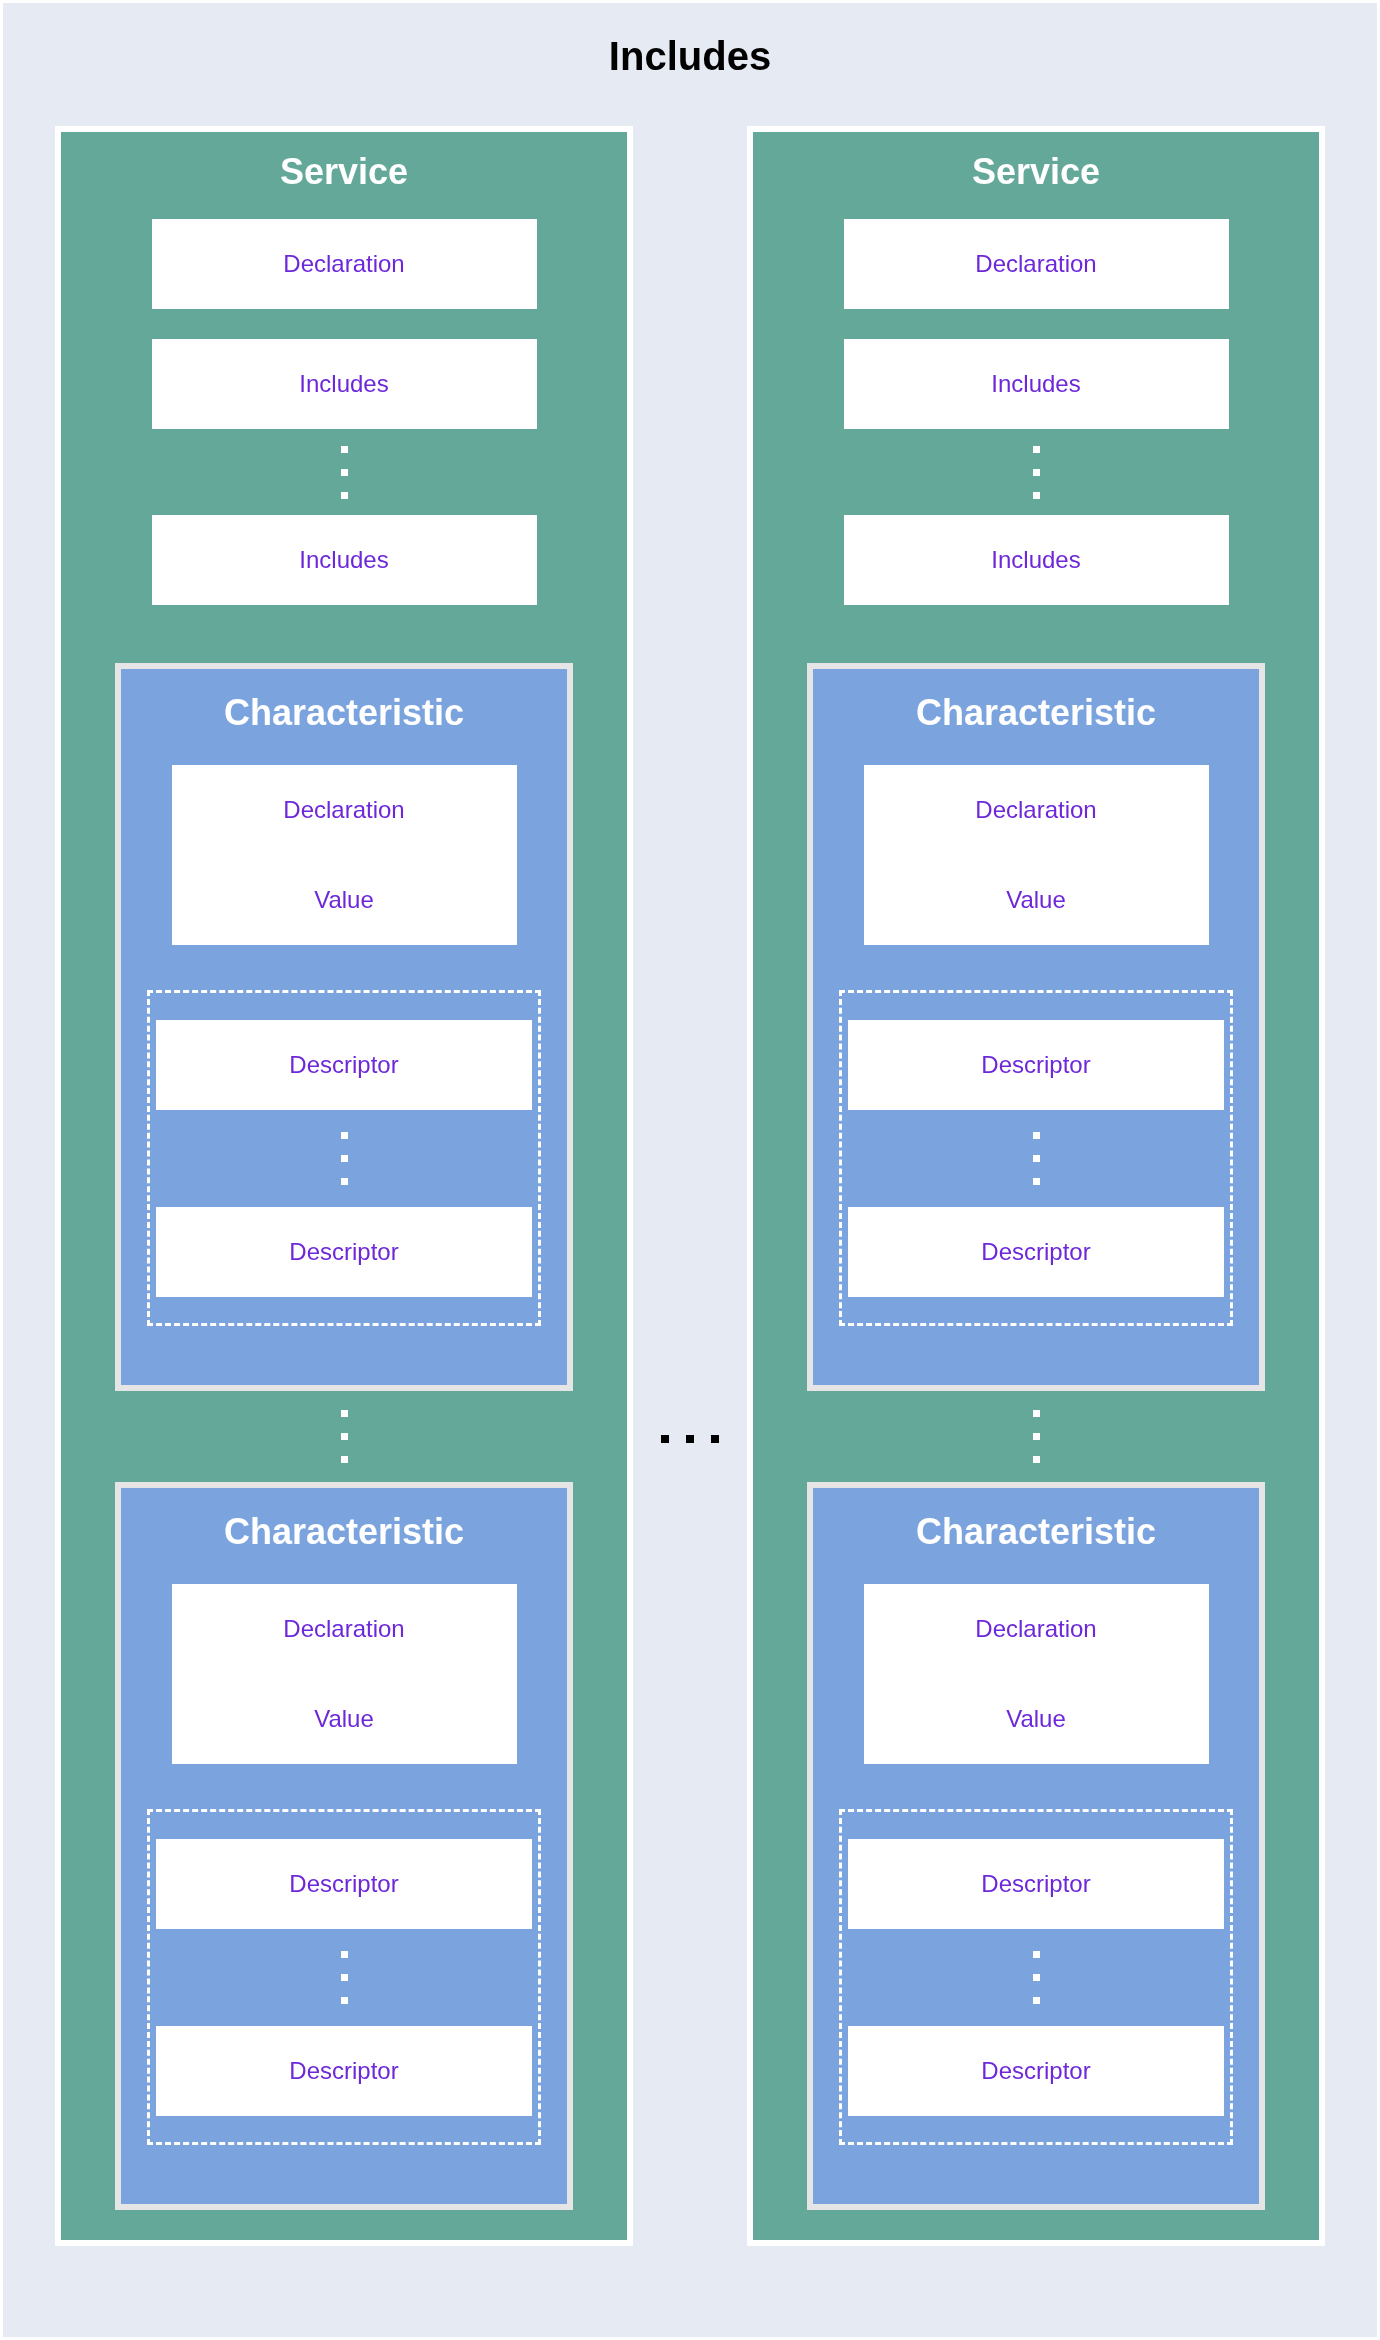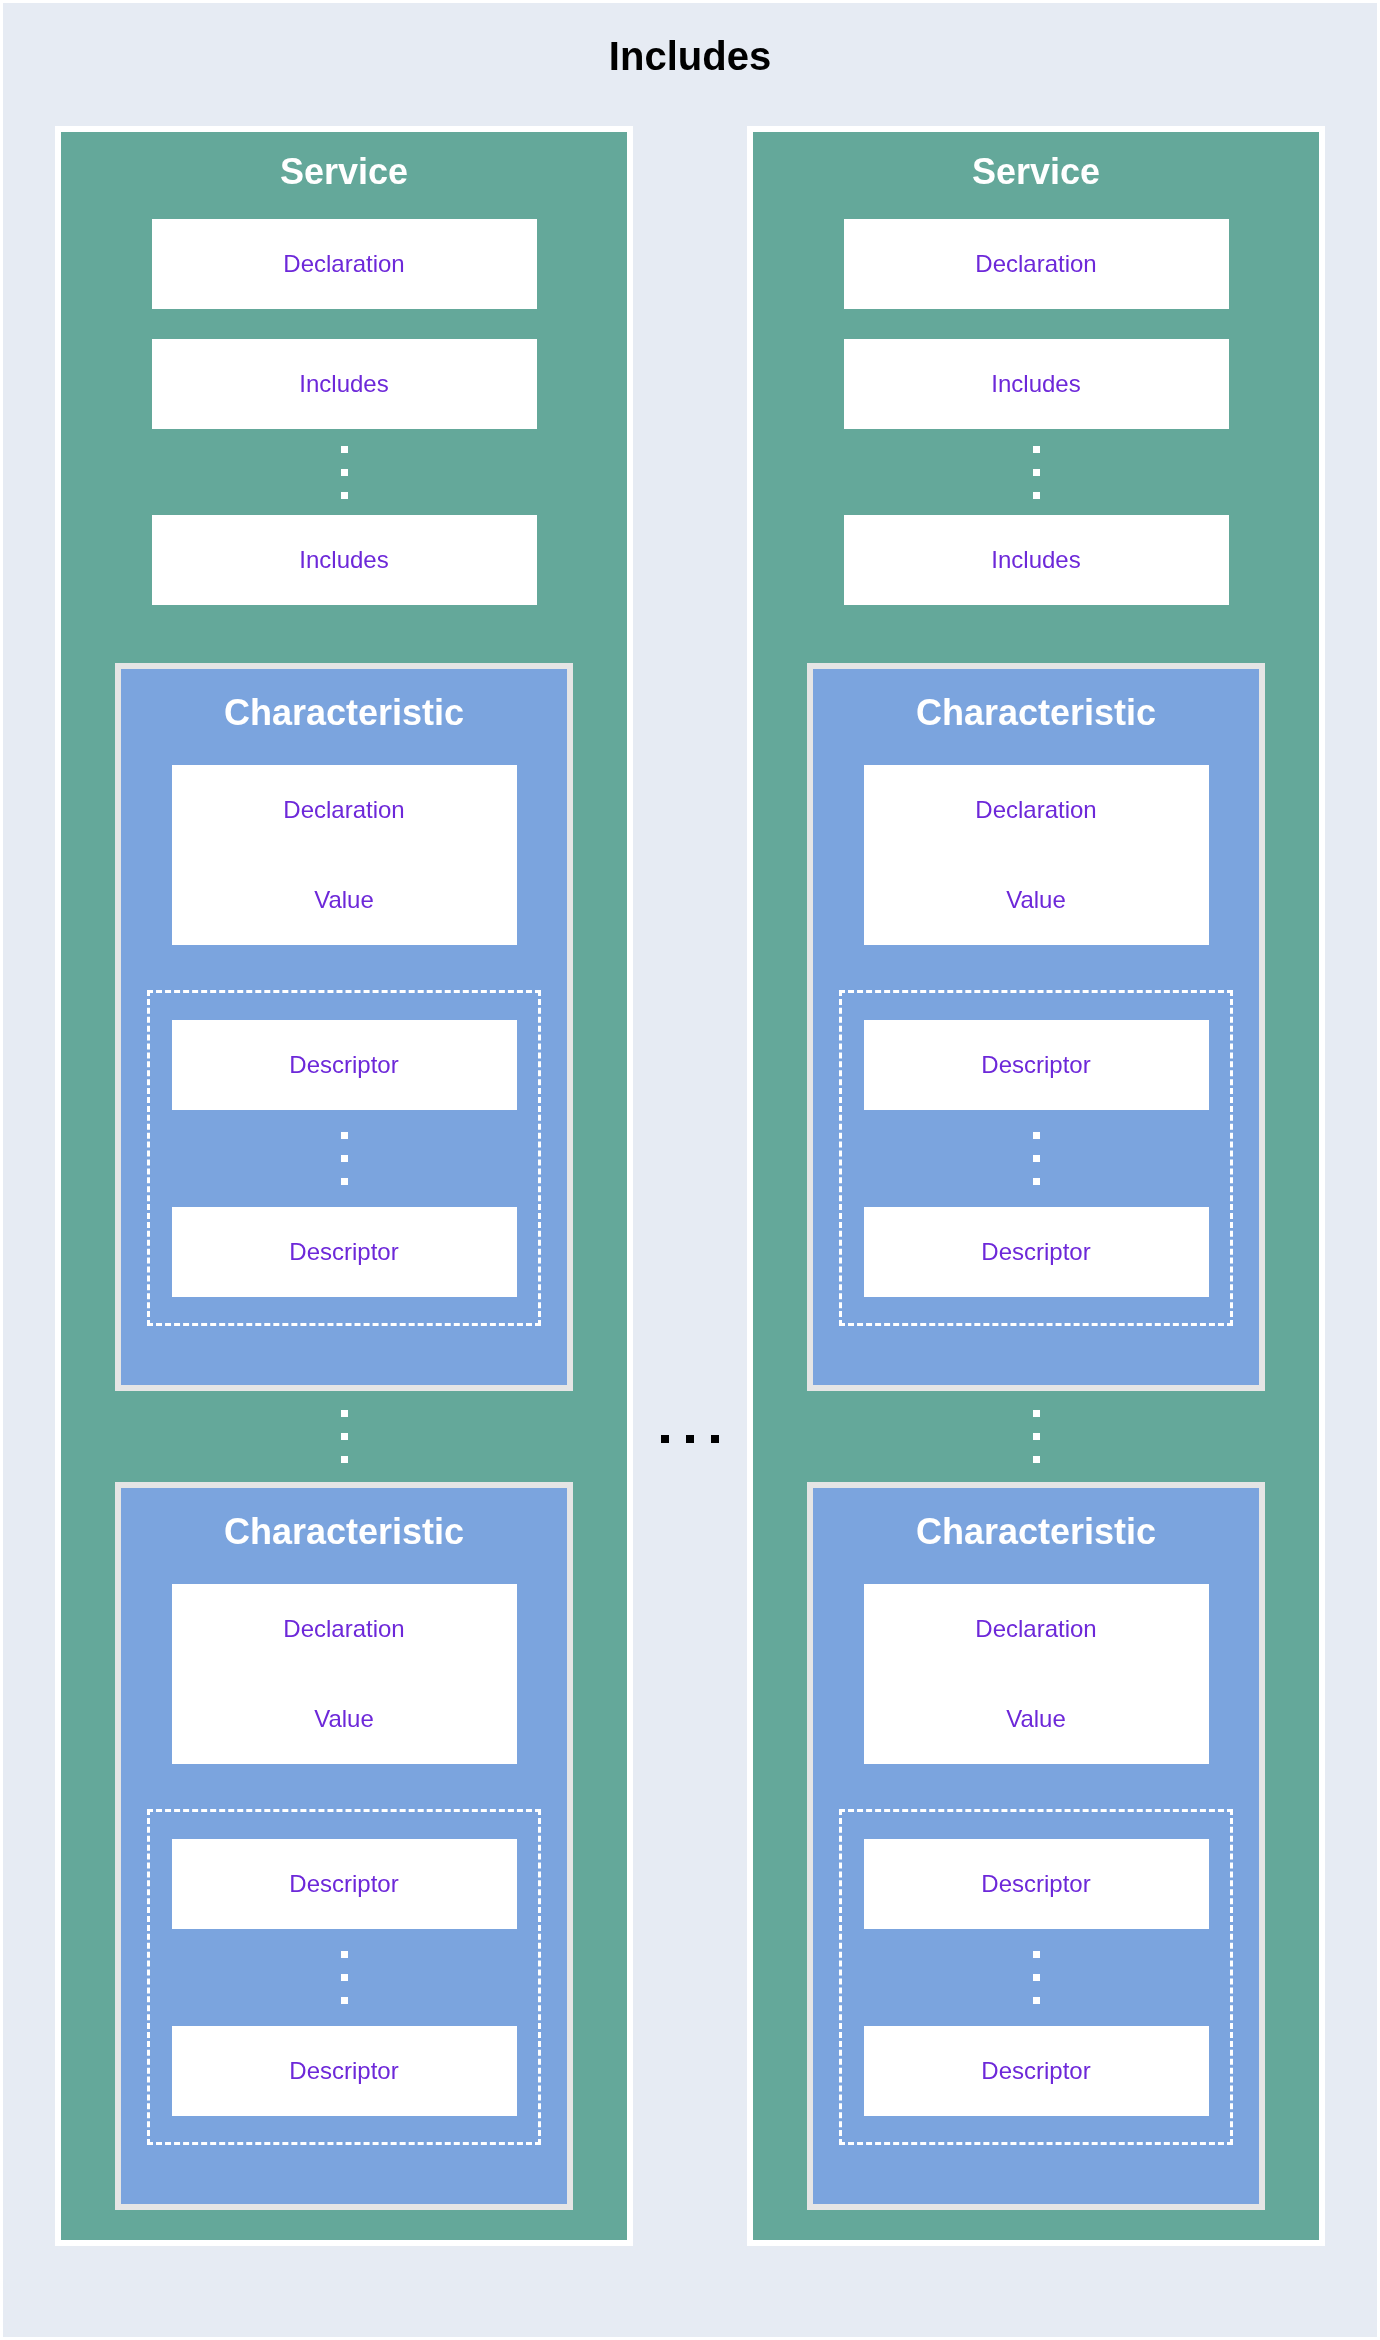--- a/index.html
+++ b/index.html
@@ -85,21 +85,21 @@
   }
   .char-first { margin-top: 58px; }
   .cbox { width: 345px; margin-left: auto; margin-right: auto; }
   .cdecl { margin-top: 32px; }
   .cval { }
   .descriptors {
     margin: 45px 26px 0 26px;
     border: 3px dashed #ffffff;
     padding: 27px 0 26px 0;
   }
-  .dbox { width: 345px; margin-left: auto; margin-right: auto; }
+  .dbox { width: 376px; margin-left: auto; margin-right: auto; }
   .hdots {
     position: absolute;
     top: 1432px;
     left: 50%;
     transform: translateX(-50%);
     display: flex;
     gap: 17px;
   }
   .hdots i {
     display: block;

